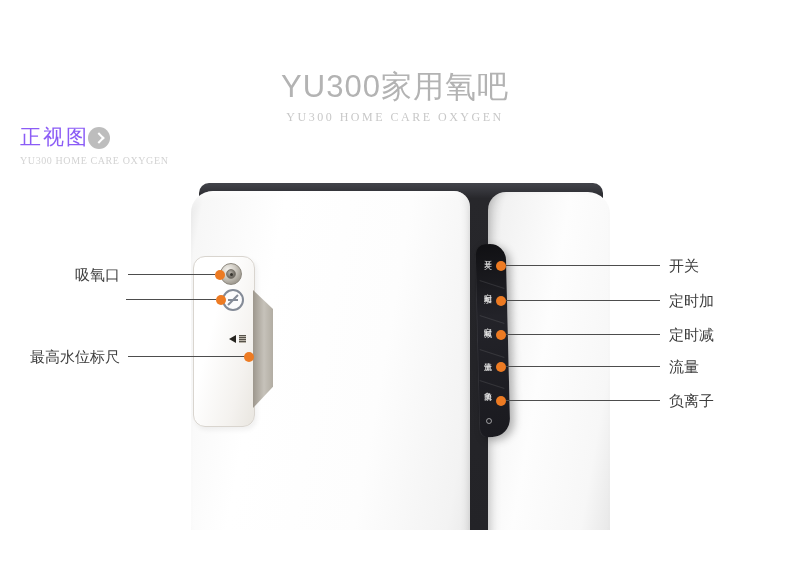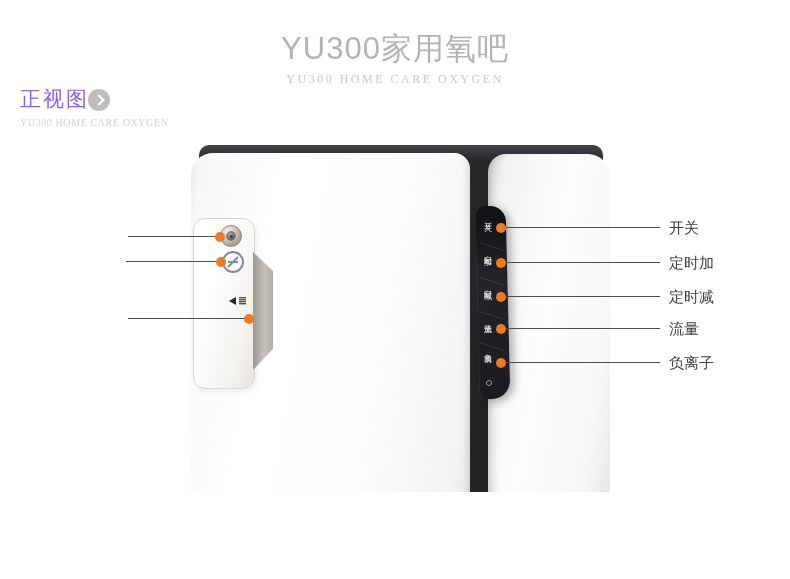--- a/index.html
+++ b/index.html
@@ -1,18 +1,19 @@
 <!DOCTYPE html>
 <html><head>
 <meta charset="utf-8">
 <style>
   html,body{margin:0;padding:0;background:#fff;}
   #canvas{
     position:relative;width:790px;height:492px;overflow:hidden;background:#fff;
     font-family:"Liberation Sans",sans-serif;
+    margin-top:38px;
   }
   .abs{position:absolute;}
   
   .title{left:0;top:28px;width:790px;text-align:center;font-size:31px;color:#b3b3b3;letter-spacing:1px;}
   .subtitle{left:0;top:72px;width:790px;text-align:center;font-size:12px;color:#c8c8c8;
     font-family:"Liberation Serif",serif;letter-spacing:2.5px;}
   .view-title{left:20px;top:85px;font-size:21px;color:#8b5cf6;letter-spacing:2px;}
   .view-chevron{left:88px;top:89px;width:22px;height:22px;border-radius:50%;background:#bdbdbd;}
   .view-chevron .chev{position:absolute;left:7px;top:7px;width:6px;height:6px;
     border-right:2px solid #fff;border-top:2px solid #fff;transform:rotate(45deg);}
@@ -143,20 +144,22 @@
   <div class="abs v-label" style="top:318px">流量</div>
   <div class="abs v-label" style="top:347px">负离子</div>
   <div class="abs blade-ring"></div>
 
   <div class="abs co-line line-l1"></div>
   <div class="abs co-line line-l2"></div>
   <div class="abs co-line line-l3"></div>
   <div class="abs co-dot dot-l1"></div>
   <div class="abs co-dot dot-l2"></div>
   <div class="abs co-dot dot-l3"></div>
+  <div class="abs co-label l lab-l1">吸氧口</div>
+  <div class="abs co-label l lab-l3">最高水位标尺</div>
 
   <div class="abs co-line line-r line-r1"></div>
   <div class="abs co-line line-r line-r2"></div>
   <div class="abs co-line line-r line-r3"></div>
   <div class="abs co-line line-r line-r4"></div>
   <div class="abs co-line line-r line-r5"></div>
   <div class="abs co-dot dot-r dot-r1"></div>
   <div class="abs co-dot dot-r dot-r2"></div>
   <div class="abs co-dot dot-r dot-r3"></div>
   <div class="abs co-dot dot-r dot-r4"></div>

